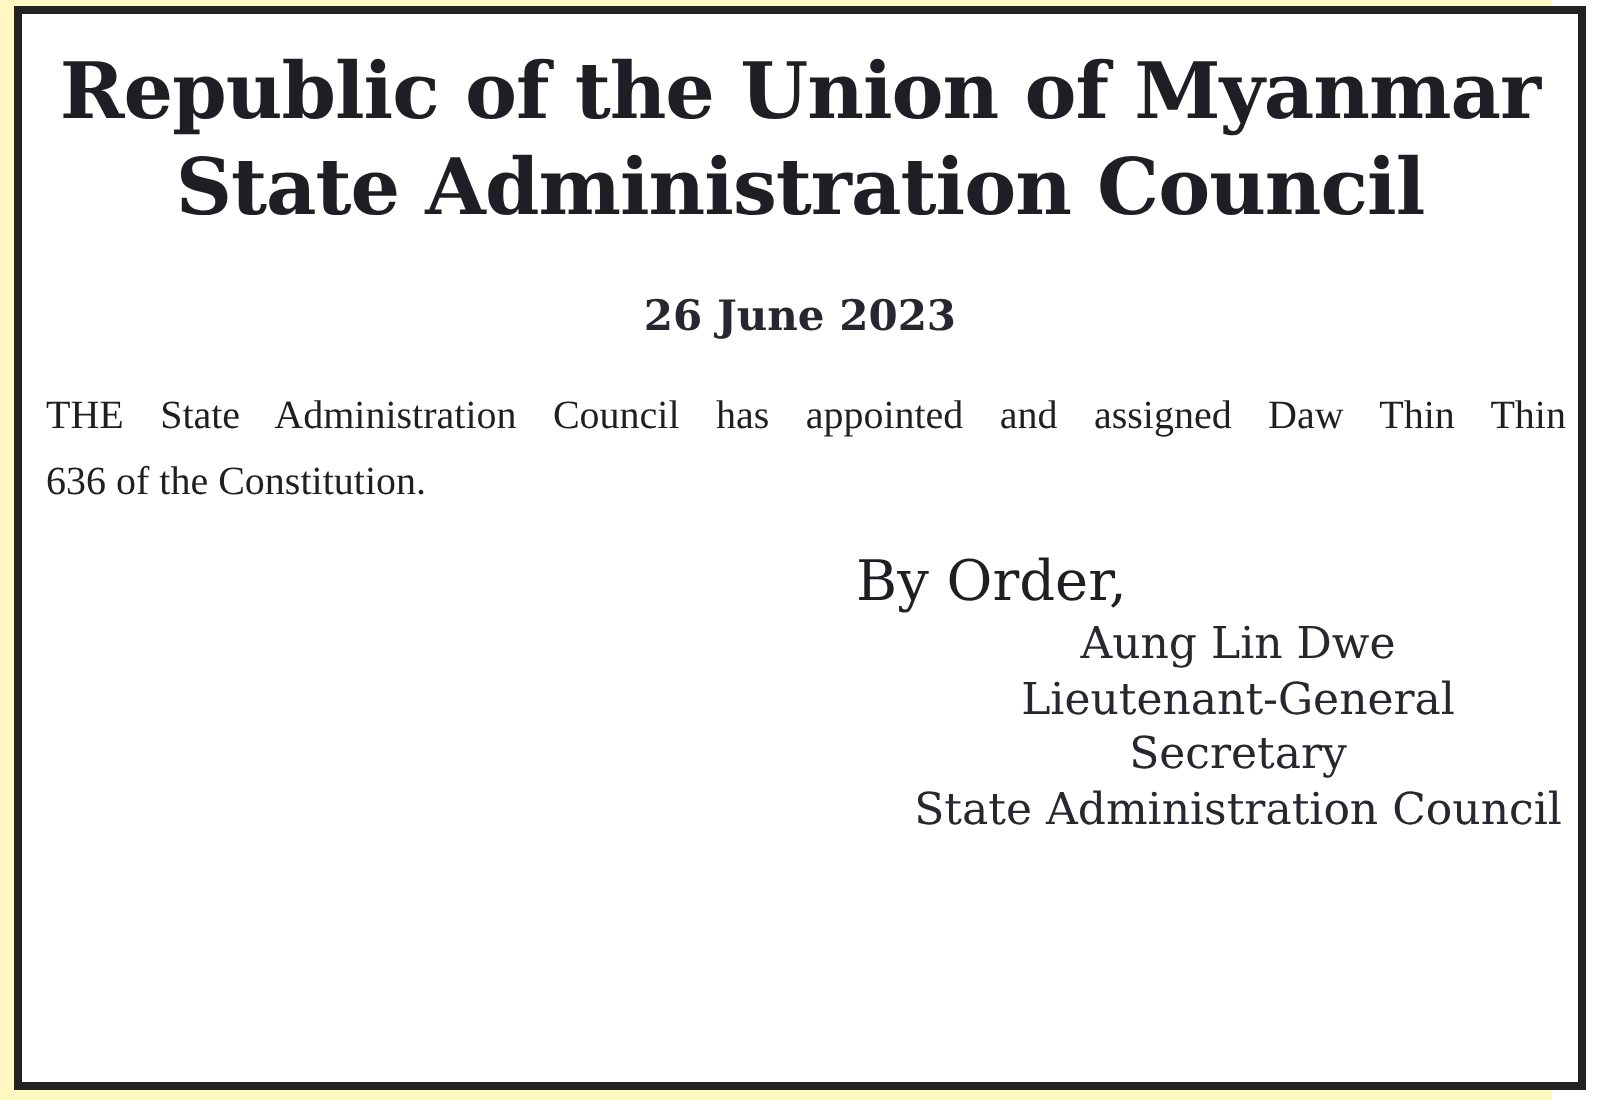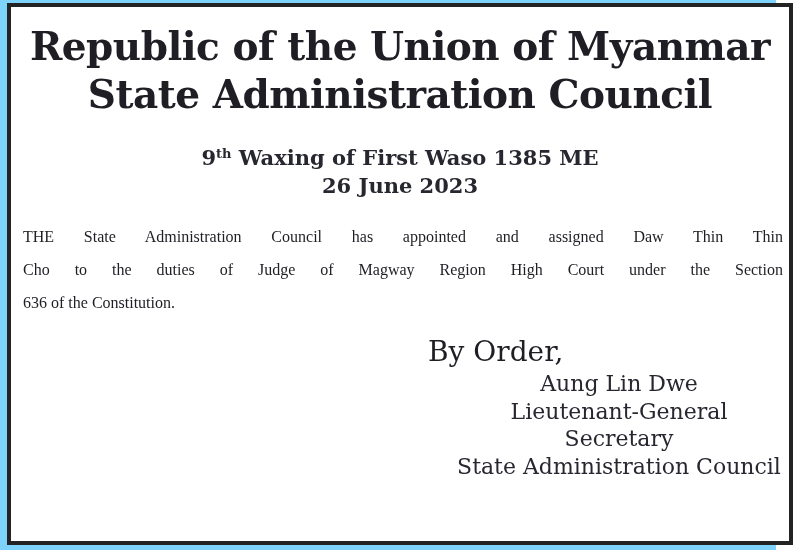--- a/index.html
+++ b/index.html
@@ -5,21 +5,21 @@
   * { margin: 0; padding: 0; box-sizing: border-box; }
   html, body { background: #ffffff; }
   body {
     width: 800px; height: 550px;
     font-family: "DejaVu Serif", serif;
     overflow: hidden;
   }
   .page {
     position: relative;
     width: 776px; height: 550px;
-    background: #7dd3fc;
+    background: #fef9c3;
   }
   .frame {
     position: absolute;
     left: 7px; top: 3px;
     width: 786px; height: 542px;
     border: 4px solid #232323;
     background: #ffffff;
   }
   .title-block {
     margin-top: 15px;
@@ -40,21 +40,21 @@
   }
   .ordinal-sup {
     font-size: 13px;
     position: relative;
     top: -7px;
     letter-spacing: 0;
   }
   .body-par {
     margin: 22px 6px 0 12px;
     font-family: "Liberation Serif", serif;
-    font-size: 16px;
+    font-size: 20px;
     line-height: 33px;
     color: #1e1e24;
   }
   .body-line {
     height: 33px;
     overflow: hidden;
     text-align: justify;
     text-align-last: justify;
   }
   .body-line.last {
@@ -82,27 +82,25 @@
 
 <div class="page">
   <div class="frame">
 
     <div class="title-block">
       <div>Republic of the Union of Myanmar</div>
       <div>State Administration Council</div>
     </div>
 
     <div class="date-block">
-      <div><span>9</span><span class="ordinal-sup">th</span><span> Waxing of First Waso 1385 ME</span></div>
       <div>26 June 2023</div>
     </div>
 
     <div class="body-par">
       <div class="body-line">THE State Administration Council has appointed and assigned Daw Thin Thin</div>
-      <div class="body-line">Cho to the duties of Judge of Magway Region High Court under the Section</div>
       <div class="body-line last">636 of the Constitution.</div>
     </div>
 
     <div class="by-order">By Order,</div>
 
     <div class="signature-block">
       <div>Aung Lin Dwe</div>
       <div>Lieutenant-General</div>
       <div>Secretary</div>
       <div>State Administration Council</div>

